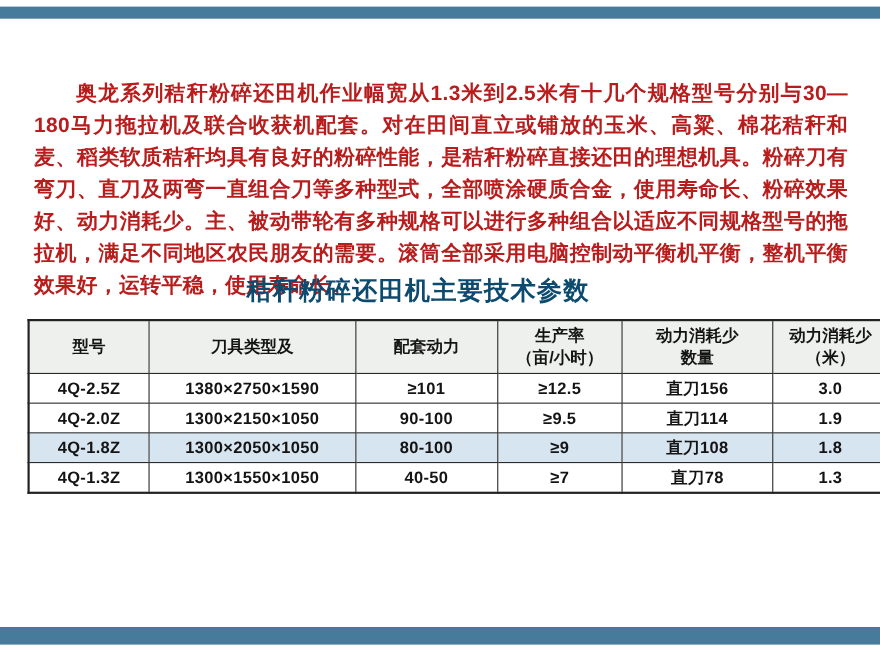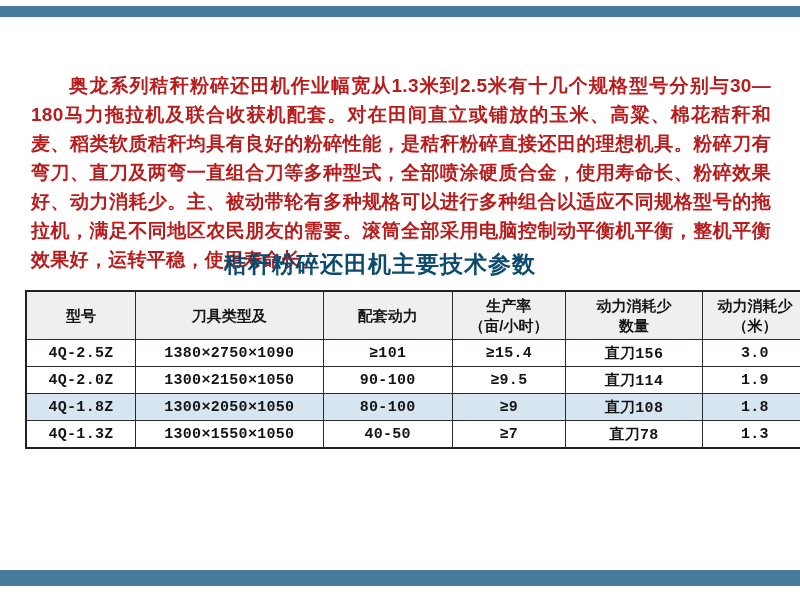--- a/index.html
+++ b/index.html
@@ -75,21 +75,20 @@
     background: #eef0ed;
     height: 47px;
     font-size: 15px;
     line-height: 20px;
     white-space: pre-line;
   }
   table.specs td {
     height: 26px;
     background: #ffffff;
     letter-spacing: 0.3px;
-    font-family: Liberation Mono, monospace;
   }
   table.specs tr.alt td {
     background: #d7e5f1;
   }
 </style>
 </head>
 <body>
 
 <div class="page">
   <div class="accent-bar top"></div>
@@ -116,23 +115,23 @@
 （亩/小时）</th>
           <th>动力消耗少
 数量</th>
           <th>动力消耗少
 （米）</th>
         </tr>
     </thead>
     <tbody>
         <tr>
           <td>4Q-2.5Z</td>
-          <td>1380×2750×1090</td>
+          <td>1380×2750×1590</td>
           <td>≥101</td>
-          <td>≥15.4</td>
+          <td>≥12.5</td>
           <td>直刀156</td>
           <td>3.0</td>
         </tr>
         <tr>
           <td>4Q-2.0Z</td>
           <td>1300×2150×1050</td>
           <td>90-100</td>
           <td>≥9.5</td>
           <td>直刀114</td>
           <td>1.9</td>

